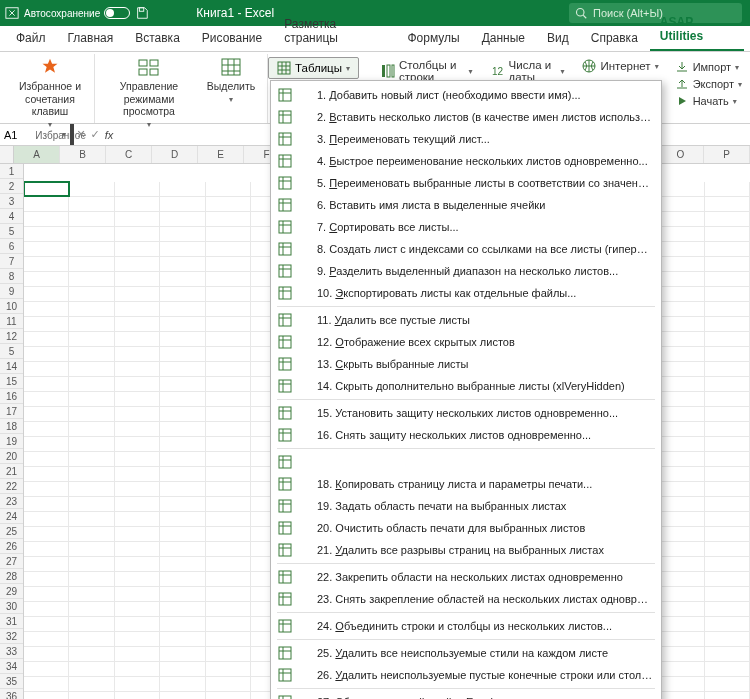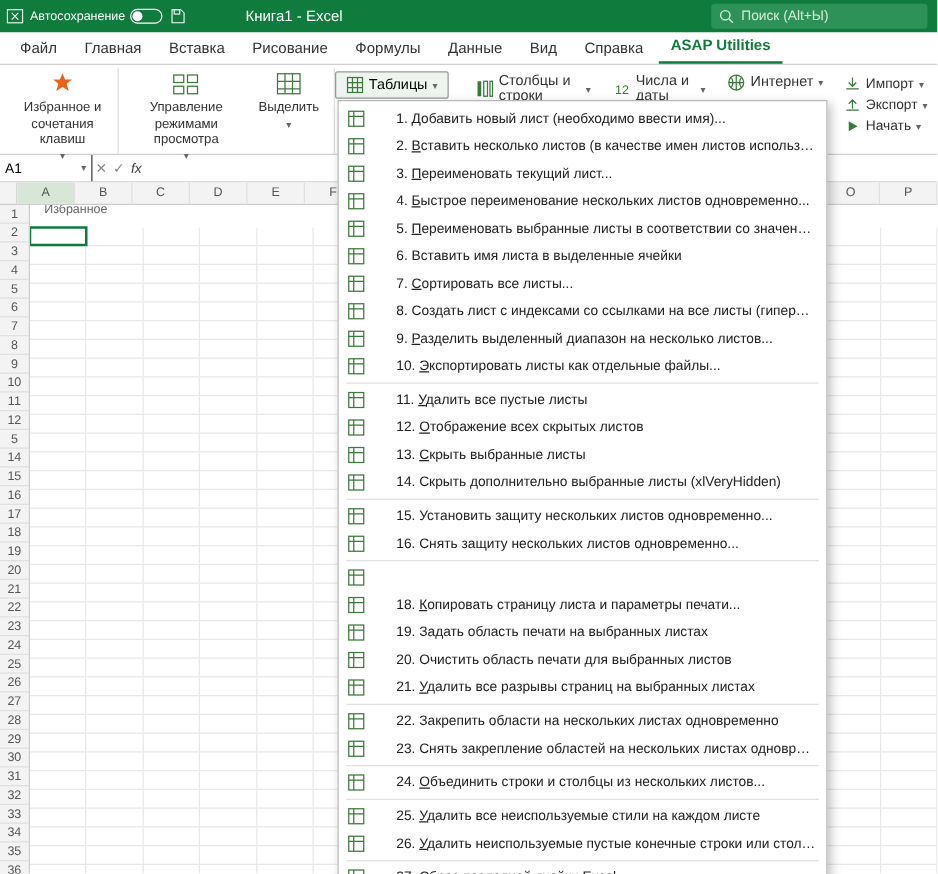--- a/index.html
+++ b/index.html
@@ -14,38 +14,38 @@
   .titlebar .title { flex:0 0 auto; width:120px; text-align:center; font-size:12px; }
   .searchbox { margin-left:auto; margin-right:4px; width:205px; }
   .searchbox-inner { background:#2d9257; border-radius:3px; height:20px; display:flex; align-items:center; padding:0 6px; color:#d6ecd9; font-size:11px; gap:6px;margin-left:32px;}
   .searchbox-inner svg{stroke:#d6ecd9;}
 
   .tabs { display:flex; height:26px; align-items:end; border-bottom:1px solid #d0d0d0; padding:0 6px; gap:2px; background:#fff;}
   .tab { padding:4px 10px 6px; font-size:12px; color:#333; cursor:pointer; }
   .tab.active { color:#0f7b3d; border-bottom:2px solid #0f7b3d; font-weight:600;}
 
   .ribbon { height:72px; background:#fff; border-bottom:1px solid #d0d0d0; display:flex; padding:2px 6px 0; }
-  .group { display:flex; flex-direction:column; align-items:flex-end; padding:2px 8px; border-right:1px solid #e1e1e1;gap:32px; }
+  .group { display:flex; flex-direction:column; align-items:flex-end; padding:2px 8px; border-right:1px solid #e1e1e1; }
   .group-body { flex:1; display:flex; align-items:flex-start; gap:8px; }
   .group-label { font-size:10px; color:#666; padding:1px 0 2px; }
   .bigbtn { display:flex; flex-direction:column; align-items:center; width:72px; font-size:10.5px; text-align:center; cursor:pointer; color:#333; line-height:1.2; gap:2px;}
   .bigbtn .ic { width:28px; height:22px; display:flex; align-items:center; justify-content:center; font-size:20px; }
   .caret { font-size:8px; color:#666; }
   .smallbtn{ display:flex; align-items:center; gap:4px; padding:1px 2px; cursor:pointer; color:#333; white-space:nowrap;}
   .smallbtn .sicon{width:14px; height:14px; display:inline-flex; align-items:center; justify-content:center;}
 
   .dropdown-open { position:relative; border:1px solid #999; background:#eef4ee; padding:3px 8px; display:flex; align-items:center; gap:4px; font-size:11.5px; cursor:pointer; margin-right:8px; border-radius:2px;}
 
   .ribbon-cmds { display:flex; gap:10px; align-items:flex-start; padding-top:3px;}
   .cmd { display:flex; align-items:center; gap:4px; font-size:11.5px; color:#333; cursor:pointer; padding:2px 4px;}
   .cmd .cicon{width:14px;height:14px;display:inline-flex;align-items:center;justify-content:center;}
   .rightcmds{margin-left:auto; display:flex; flex-direction:column; gap:1px; padding-top:2px;}
 
   .namebox-row { height:22px; border-bottom:1px solid #d0d0d0; display:flex; align-items:center; background:#fff;}
-  .namebox { width:74px; border-right:1px solid #404040; height:100%; display:flex; align-items:center; padding:0 4px; font-size:11px; justify-content:space-between;}
+  .namebox { width:74px; border-right:4px solid #404040; height:100%; display:flex; align-items:center; padding:0 4px; font-size:11px; justify-content:space-between;}
   .fxcell{width:14px; text-align:center; color:#444; font-style:italic;}
   .formulabar{flex:1; padding:0 6px; font-size:11px; color:#333;}
   .mini{width:14px; text-align:center; color:#888;}
 
   .sheet { display:flex; height:calc(699px - 26px - 26px - 72px - 22px); position:relative;}
   .rowhdrs { width:24px; background:#f3f3f3; border-right:1px solid #cfcfcf;}
   .rowhdr { height:15px; border-bottom:1px solid #e0e0e0; font-size:10px; color:#555; text-align:center; line-height:15px;}
   .colarea { flex:1; overflow:hidden; position:relative;}
   .colhdrs { height:18px; background:#f3f3f3; display:flex; border-bottom:1px solid #cfcfcf;}
   .corner{width:24px;height:18px;background:#f3f3f3;border-right:1px solid #cfcfcf;border-bottom:1px solid #cfcfcf;}
@@ -97,20 +97,21 @@
       <span>Поиск (Alt+Ы)</span>
     </div>
   </div>
 </div>
 
 <div class="tabs" id="tabs">
     <div class="tab">Файл</div>
     <div class="tab">Главная</div>
     <div class="tab">Вставка</div>
     <div class="tab">Рисование</div>
+    <div class="tab">Разметка страницы</div>
     <div class="tab">Формулы</div>
     <div class="tab">Данные</div>
     <div class="tab">Вид</div>
     <div class="tab">Справка</div>
     <div class="tab active">ASAP Utilities</div>
   </div>
 
 <div class="ribbon">
   <div class="group">
     <div class="group-body">

